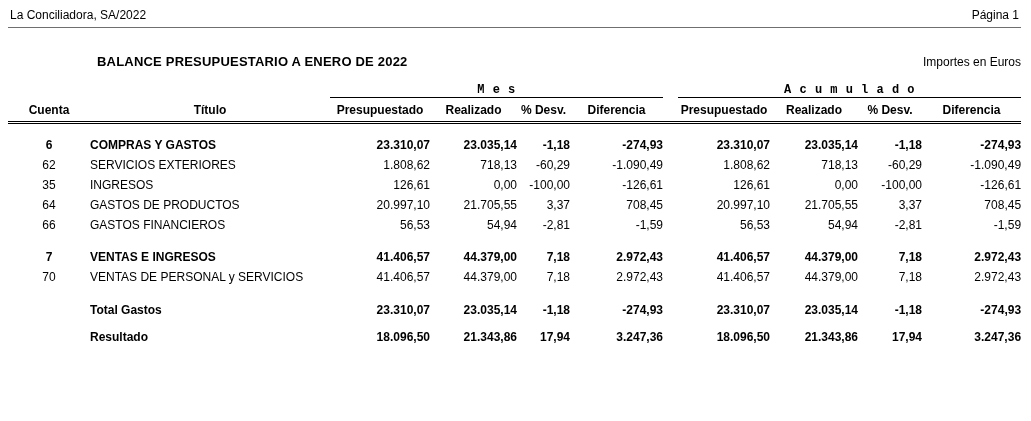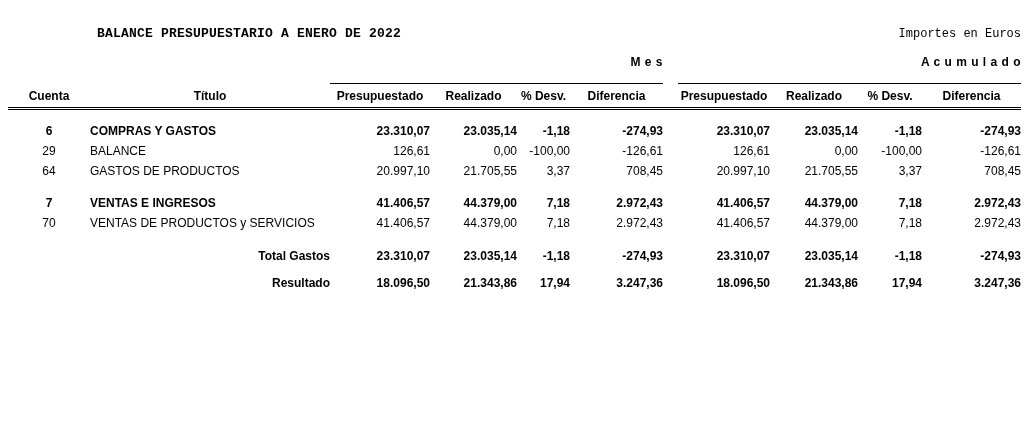--- a/index.html
+++ b/index.html
@@ -9,54 +9,58 @@
     font-family: "Liberation Sans", sans-serif; font-size: 12px;
     position: relative; overflow: hidden;
   }
   .topbar {
     display: flex; justify-content: space-between; align-items: flex-end;
     margin: 0 10px 0 8px; padding: 8px 2px 5px 2px;
     border-bottom: 1px solid #6f6f6f; font-size: 12px;
   }
   .titlebar {
     display: flex; justify-content: space-between; align-items: flex-end;
-    margin-top: 26px; padding-left: 97px; padding-right: 10px; font-family: Liberation Mono, monospace;
+    margin-top: 26px; padding-left: 97px; padding-right: 10px;
   }
   .titlebar .title { font-weight: bold; font-size: 13px; letter-spacing: 0.2px; }
   .titlebar .units { font-size: 12px; }
   table {
     border-collapse: collapse; table-layout: fixed;
     margin: 14px 0 0 8px; width: 1013px; font-size: 12px;
   }
   col.c-cuenta { width: 82px; }  col.c-titulo { width: 240px; }
   col.c-p1 { width: 100px; } col.c-r1 { width: 87px; } col.c-d1 { width: 53px; } col.c-f1 { width: 93px; }
   col.c-gap { width: 15px; }
   col.c-p2 { width: 92px; }  col.c-r2 { width: 88px; } col.c-d2 { width: 64px; } col.c-f2 { width: 99px; }
   th { font-weight: bold; padding: 0; }
   th.group {
-    text-align: right; border-bottom: 1px solid #000;
-    padding-bottom: 14px; letter-spacing: 0.5px; font-size: 12px;
+    text-align: center; border-bottom: 1px solid #000;
+    padding-bottom: 0; letter-spacing: 0.5px; font-size: 12px; font-family: Liberation Mono, monospace;
   }
   tr.colhead th, tr.colhead td { border-bottom: 3px double #000; padding: 5px 0 4px 0; text-align: center; }
   td { padding: 0; }
   .c { text-align: center; }
   .l { text-align: left; margin-left: 20px; }
   .r { text-align: right; }
   .b { font-weight: bold; }
   tbody td { height: 20px; vertical-align: middle; }
   tr.spacer td { height: 12px; }
   tr.spacer-sm td { height: 10px; }
   tr.total td { height: 27px; font-weight: bold; }
-  td.total-label { text-align: right; margin-top: 42px; }
+  td.total-label { text-align: left; margin-top: 42px; }
 </style>
 </head>
 <body>
 
 <div class="page">
 
+  <div class="topbar">
+    <span>La Conciliadora, SA/2022</span>
+    <span>Página 1</span>
+  </div>
 
   <div class="titlebar">
     <span class="title">BALANCE PRESUPUESTARIO A ENERO DE 2022</span>
     <span class="units">Importes en Euros</span>
   </div>
 
   <table>
     <colgroup>
       <col class="c-cuenta">
         <col class="c-titulo">
@@ -103,22 +107,35 @@
         <td class="r">23.035,14</td>
         <td class="r">-1,18</td>
         <td class="r">-274,93</td>
         <td></td>
         <td class="r">23.310,07</td>
         <td class="r">23.035,14</td>
         <td class="r">-1,18</td>
         <td class="r">-274,93</td>
       </tr>
       <tr>
-        <td class="c">29</td>
-        <td class="l">BALANCE</td>
+        <td class="c">62</td>
+        <td class="l">SERVICIOS EXTERIORES</td>
+        <td class="r">1.808,62</td>
+        <td class="r">718,13</td>
+        <td class="r">-60,29</td>
+        <td class="r">-1.090,49</td>
+        <td></td>
+        <td class="r">1.808,62</td>
+        <td class="r">718,13</td>
+        <td class="r">-60,29</td>
+        <td class="r">-1.090,49</td>
+      </tr>
+      <tr>
+        <td class="c">35</td>
+        <td class="l">INGRESOS</td>
         <td class="r">126,61</td>
         <td class="r">0,00</td>
         <td class="r">-100,00</td>
         <td class="r">-126,61</td>
         <td></td>
         <td class="r">126,61</td>
         <td class="r">0,00</td>
         <td class="r">-100,00</td>
         <td class="r">-126,61</td>
       </tr>
@@ -128,41 +145,54 @@
         <td class="r">20.997,10</td>
         <td class="r">21.705,55</td>
         <td class="r">3,37</td>
         <td class="r">708,45</td>
         <td></td>
         <td class="r">20.997,10</td>
         <td class="r">21.705,55</td>
         <td class="r">3,37</td>
         <td class="r">708,45</td>
       </tr>
+      <tr>
+        <td class="c">66</td>
+        <td class="l">GASTOS FINANCIEROS</td>
+        <td class="r">56,53</td>
+        <td class="r">54,94</td>
+        <td class="r">-2,81</td>
+        <td class="r">-1,59</td>
+        <td></td>
+        <td class="r">56,53</td>
+        <td class="r">54,94</td>
+        <td class="r">-2,81</td>
+        <td class="r">-1,59</td>
+      </tr>
 
       <tr class="spacer">
           <td colspan="11"></td>
         </tr>
 
       <tr class="b">
         <td class="c">7</td>
         <td class="l">VENTAS E INGRESOS</td>
         <td class="r">41.406,57</td>
         <td class="r">44.379,00</td>
         <td class="r">7,18</td>
         <td class="r">2.972,43</td>
         <td></td>
         <td class="r">41.406,57</td>
         <td class="r">44.379,00</td>
         <td class="r">7,18</td>
         <td class="r">2.972,43</td>
       </tr>
       <tr>
         <td class="c">70</td>
-        <td class="l">VENTAS DE PRODUCTOS y SERVICIOS</td>
+        <td class="l">VENTAS DE PERSONAL y SERVICIOS</td>
         <td class="r">41.406,57</td>
         <td class="r">44.379,00</td>
         <td class="r">7,18</td>
         <td class="r">2.972,43</td>
         <td></td>
         <td class="r">41.406,57</td>
         <td class="r">44.379,00</td>
         <td class="r">7,18</td>
         <td class="r">2.972,43</td>
       </tr>

